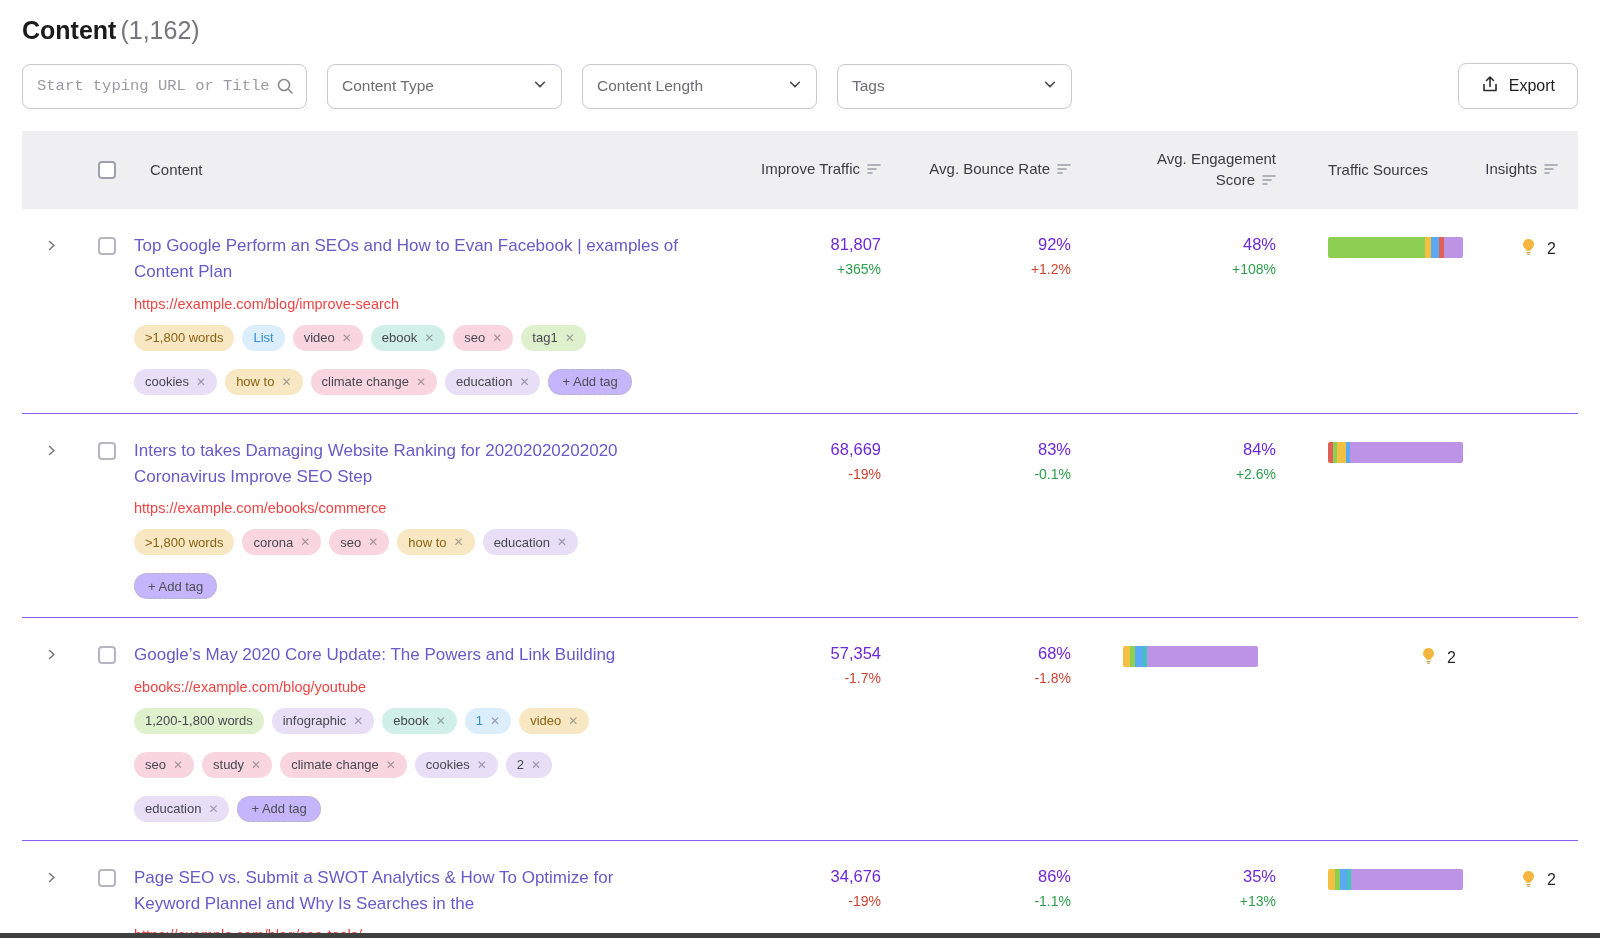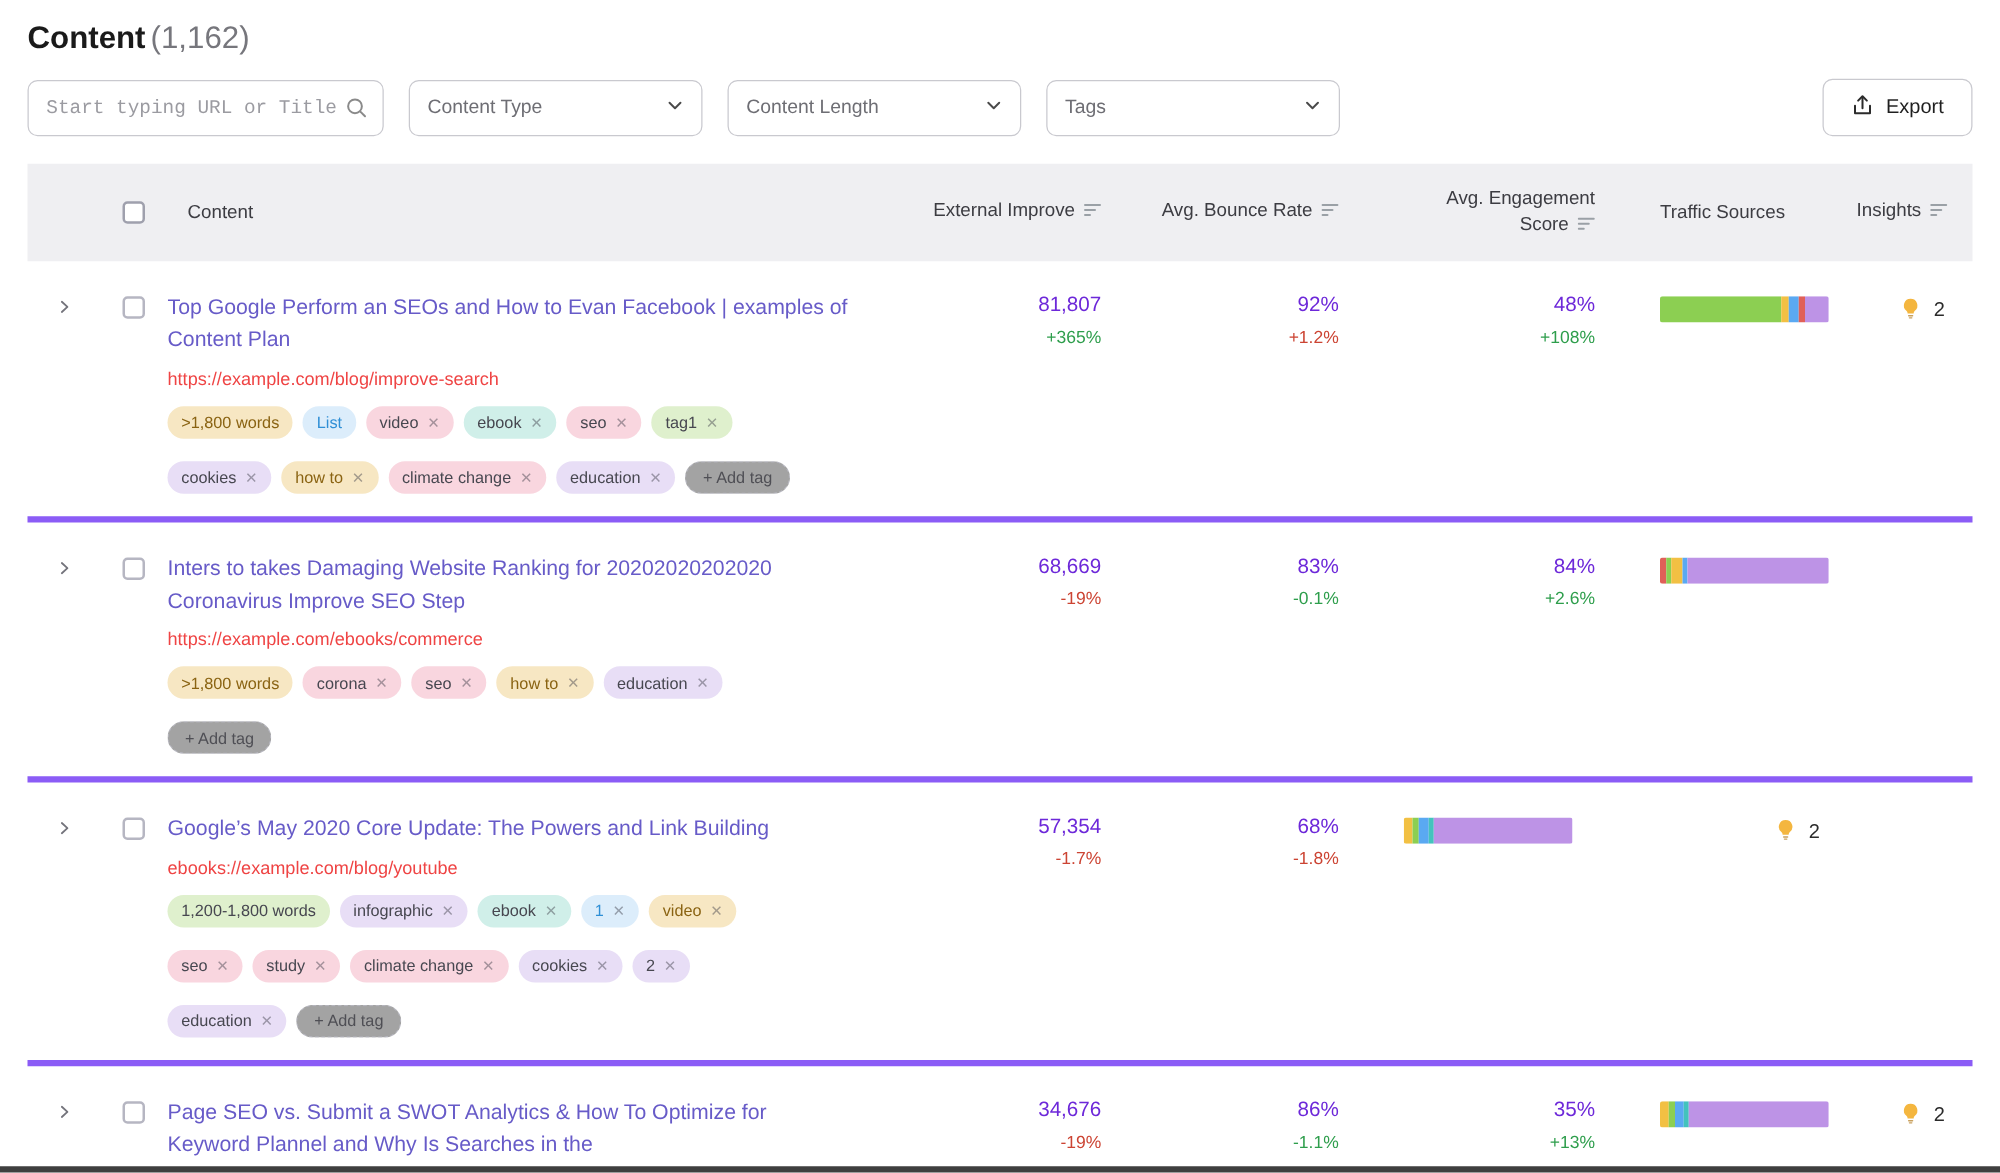--- a/index.html
+++ b/index.html
@@ -49,21 +49,21 @@
   .th-content { padding-left: 16px; }
   .th-num { text-align: right; padding-right: 30px; }
   .th-engagement { padding-left: 45px; }
   .th-bar { padding-left: 22px; }
   .th-insights { text-align: right; padding-right: 20px; }
   .sort-icon { display: inline-block; vertical-align: -1px; margin-left: 7px; }
   .th-check { display: flex; justify-content: center; }
 
   .trow {
     display: grid; grid-template-columns: var(--cols);
-    padding: 24px 0 18px; border-bottom: 5px solid #8b5cf6; align-items: start;
+    padding: 24px 0 18px; border-bottom: 1px solid #8b5cf6; align-items: start;
   }
   .cell-expand { display: flex; justify-content: center; padding-top: 6px; }
   .expand-btn { cursor: pointer; display: inline-flex; }
   .cell-check { display: flex; justify-content: center; padding-top: 4px; }
   .checkbox {
     width: 18px; height: 18px; border: 2px solid #b6b6c2; border-radius: 4px;
     display: inline-block; background: #fff; cursor: pointer;
   }
   .thead .checkbox { border-color: #9fa0ad; }
 
@@ -83,21 +83,21 @@
   .tag-yellow { background: #f7e7c3; color: #8a6312; }
   .tag-blue   { background: #dcedfb; color: #2f8fd6; }
   .tag-pink   { background: #f9d6df; }
   .tag-teal   { background: #d0efe9; }
   .tag-green  { background: #dff0cd; }
   .tag-purple { background: #e8def6; }
   .tag-x { color: rgba(60,60,70,.45); font-size: 12px; line-height: 1; cursor: pointer; }
   .add-tag {
     display: inline-flex; align-items: center; height: 26px; padding: 0 13px;
     border: 1px dashed #b5b5bd; border-radius: 13px; color: #4f4f55; font-size: 13px;
-    background: #a3a3a3; cursor: pointer; white-space: nowrap;
+    background: #c4b5fd; cursor: pointer; white-space: nowrap;
   }
 
   .cell-num { text-align: right; padding-right: 30px; padding-top: 2px; }
   .metric-value { font-size: 16.5px; color: #6d28d9; }
   .metric-delta { font-size: 14px; margin-top: 7px; }
   .metric-delta.green { color: #2e9e4c; }
   .metric-delta.red   { color: #cc4433; }
 
   .cell-bar { padding-left: 22px; padding-top: 4px; }
   .bar { display: flex; width: 135px; height: 21px; border-radius: 2px; overflow: hidden; }
@@ -164,21 +164,21 @@
   <div class="table">
     <div class="thead">
       <div class="th"></div>
       <div class="th th-check">
         <span class="checkbox"></span>
       </div>
       <div class="th th-content">
         <span>Content</span>
       </div>
       <div class="th th-num">
-        <span>External Improve</span><span class="sort-icon"><svg width="14" height="12" viewBox="0 0 14 12">
+        <span>Improve Traffic</span><span class="sort-icon"><svg width="14" height="12" viewBox="0 0 14 12">
               <g stroke="#9aa0a6" stroke-width="1.6" stroke-linecap="round">
                 <line x1="1" y1="2" x2="13" y2="2"></line>
                 <line x1="1" y1="6" x2="9" y2="6"></line>
                 <line x1="1" y1="10" x2="5" y2="10"></line>
               </g>
             </svg></span>
       </div>
       <div class="th th-num">
         <span>Avg. Bounce Rate</span><span class="sort-icon"><svg width="14" height="12" viewBox="0 0 14 12">
               <g stroke="#9aa0a6" stroke-width="1.6" stroke-linecap="round">

